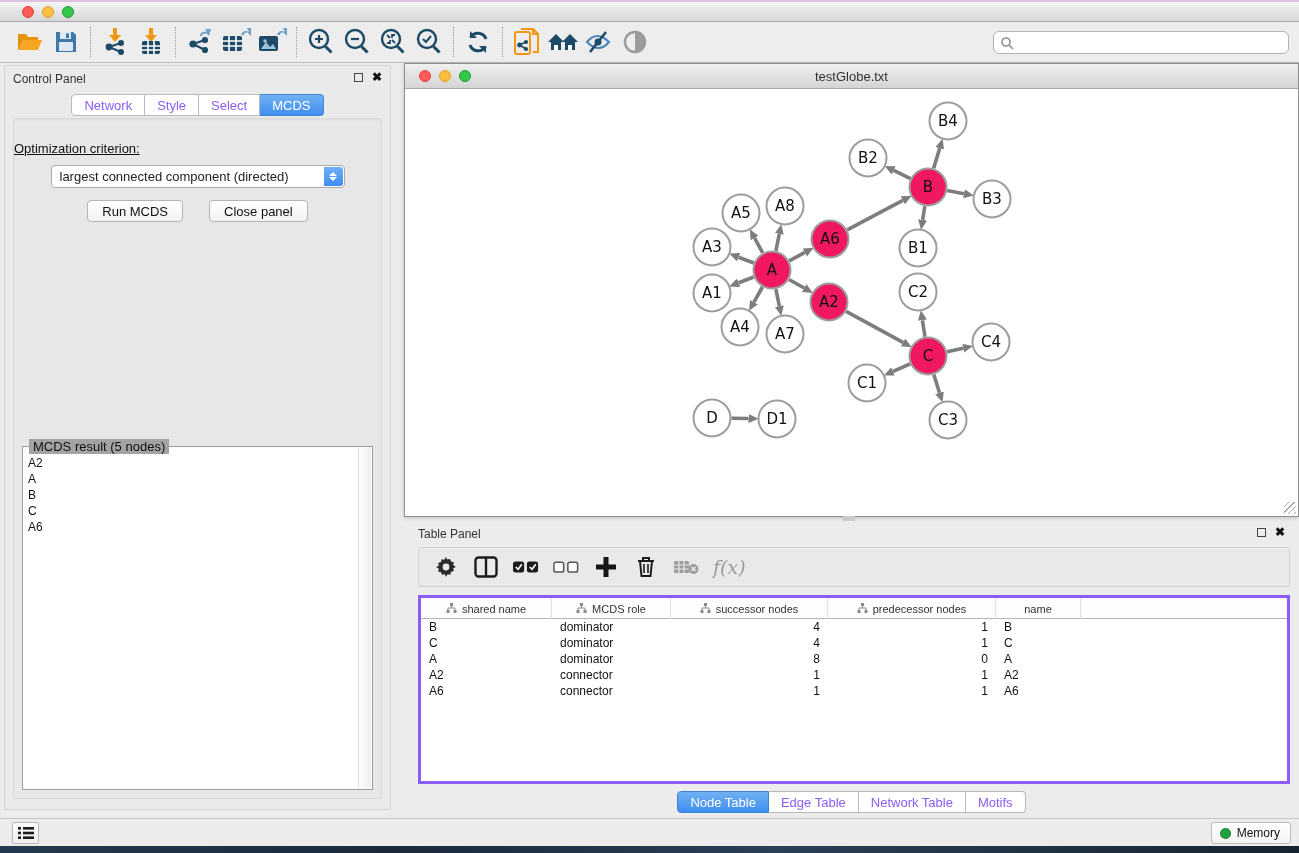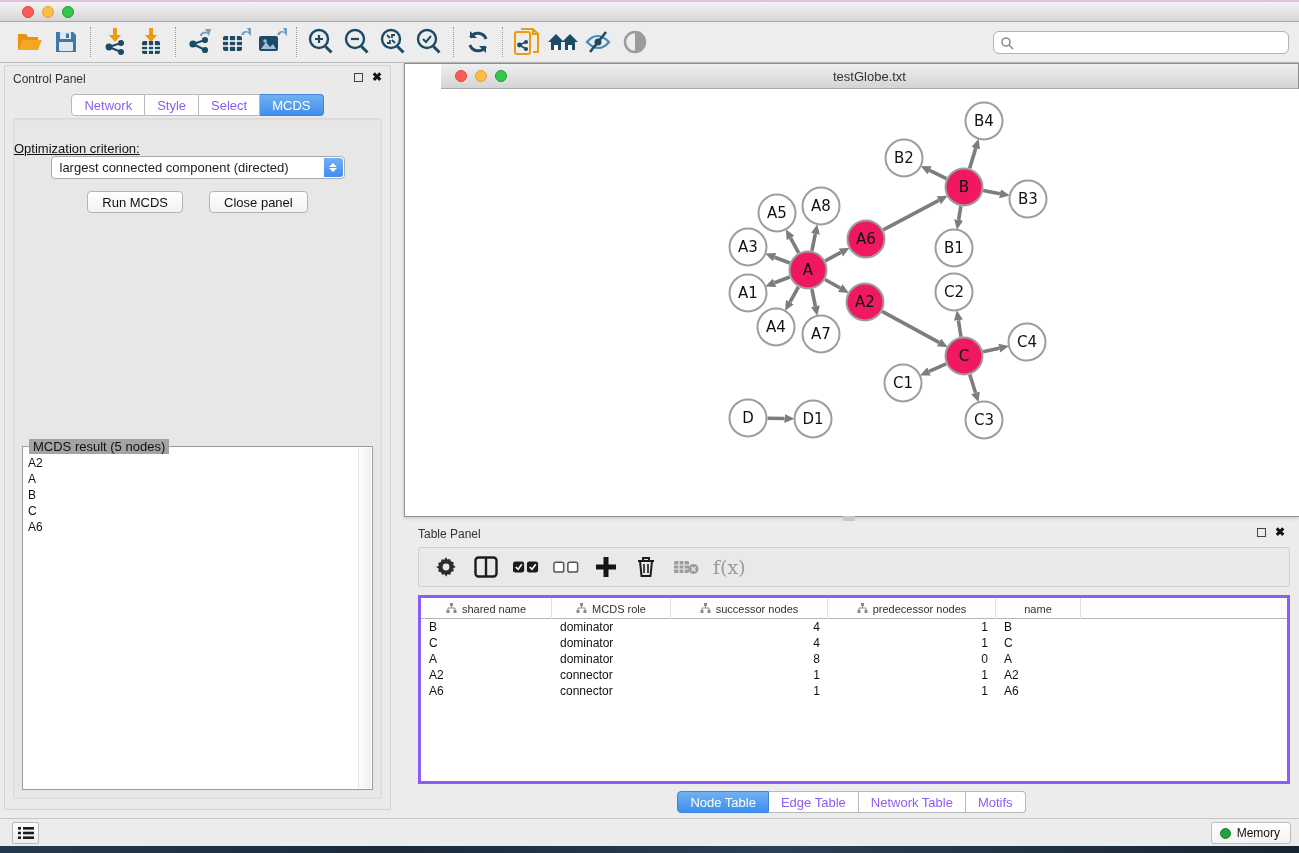--- a/index.html
+++ b/index.html
@@ -60,21 +60,21 @@
     background:linear-gradient(#71b1f2,#3f8ef0);
     border-color:#3f85d8; color:#fff;
   }
   .cp-content{
     position:absolute; left:8px; right:8px; top:52px; bottom:10px;
     background:#e7e7e7; border:1px solid #d9d9d9; border-radius:3px;
     box-shadow:inset 0 1px 2px rgba(0,0,0,0.05);
   }
   .opt-label{ text-align:left; margin-top:22px; font-size:13px; color:#111;text-decoration:underline; }
   .combo{
-    margin:0 auto 0; width:294px; height:23px; background:#fff;
+    margin:9px auto 0; width:294px; height:23px; background:#fff;
     border:1px solid #ababab; border-radius:4px; position:relative;
     display:flex; align-items:center; padding-left:8px; font-size:13px; cursor:pointer;
   }
   .combo-stepper{
     position:absolute; right:1px; top:1px; bottom:1px; width:19px;
     background:linear-gradient(#6fb0f7,#3e8df2); border-radius:0 3px 3px 0;
     display:flex; flex-direction:column; align-items:center; justify-content:center; gap:1px;
   }
   .chev{ width:0; height:0; border-left:4px solid transparent; border-right:4px solid transparent; }
   .chev.up{ border-bottom:4px solid #fff; }
@@ -93,40 +93,39 @@
     position:absolute; top:-8px; left:6px; background:#a3a3a3; padding:0 4px; font-size:13px; color:#111;
   }
   .result-list{ position:absolute; inset:8px 14px 2px 2px; overflow:hidden; }
   .result-item{ font-size:12px; line-height:16px; color:#111; padding-left:3px; }
   .result-scroll{ position:absolute; top:1px; bottom:1px; right:1px; width:13px; background:linear-gradient(to right,#fdfdfd,#efefef); border-left:1px solid #e2e2e2;}
   
   .net-window{
     position:absolute; left:404px; top:63px; width:895px; height:454px;
     border:1px solid #8f8f8f; background:#fff;
     box-shadow:0 1px 4px rgba(0,0,0,0.18);
-    padding-left:36px;
   }
   .net-titlebar{
     height:25px; background:linear-gradient(#efefef,#d4d4d4);
     border-bottom:1px solid #a8a8a8; position:relative; display:flex; align-items:center; justify-content:center;
   }
   .net-title{ font-size:13px; color:#333; }
   .net-canvas{ position:relative; width:893px; height:427px; background:#fff; }
   .resize-grip{ position:absolute; right:2px; bottom:2px; width:12px; height:12px;
     background:repeating-linear-gradient(135deg, transparent 0 3px, #a9a9a9 3px 4px); cursor:nwse-resize;}
   .splitter-thumb{ position:absolute; left:843px; top:516px; width:12px; height:5px; background:#c9c9c9; border-radius:1px; cursor:row-resize;}
   
   .table-panel{ position:absolute; left:404px; top:521px; width:895px; height:296px; }
   .tp-toolbar{
     position:absolute; left:14px; right:9px; top:26px; height:40px;
     background:#e9e9e9; border:1px solid #d0d0d0; border-radius:2px;
     display:flex; align-items:center; gap:14px; padding-left:14px;
   }
   .tp-icon{ width:26px; height:26px; display:flex; align-items:center; justify-content:center; cursor:pointer; }
-  .fx{ font-family:"DejaVu Serif", serif; font-size:19px; color:#9a9a9a; cursor:default; }
+  .fx{ font-family:"DejaVu Serif", serif; font-style:italic; font-size:19px; color:#9a9a9a; cursor:default; }
   .data-table{
     position:absolute; left:14px; right:9px; top:74px; bottom:33px;
     background:#fff; border:3px solid #8b5cf6; overflow:hidden;
   }
   .t-grid{ display:grid; grid-template-columns:131px 119px 157px 168px 85px 1fr; }
   .t-head{ border-bottom:1px solid #b5b5b5; background:#fdfdfd; height:21px; }
   .th{
     display:flex; align-items:center; justify-content:center; gap:5px;
     font-size:11px; color:#333; border-right:1px solid #e0e0e0; height:21px; cursor:pointer;
   }

